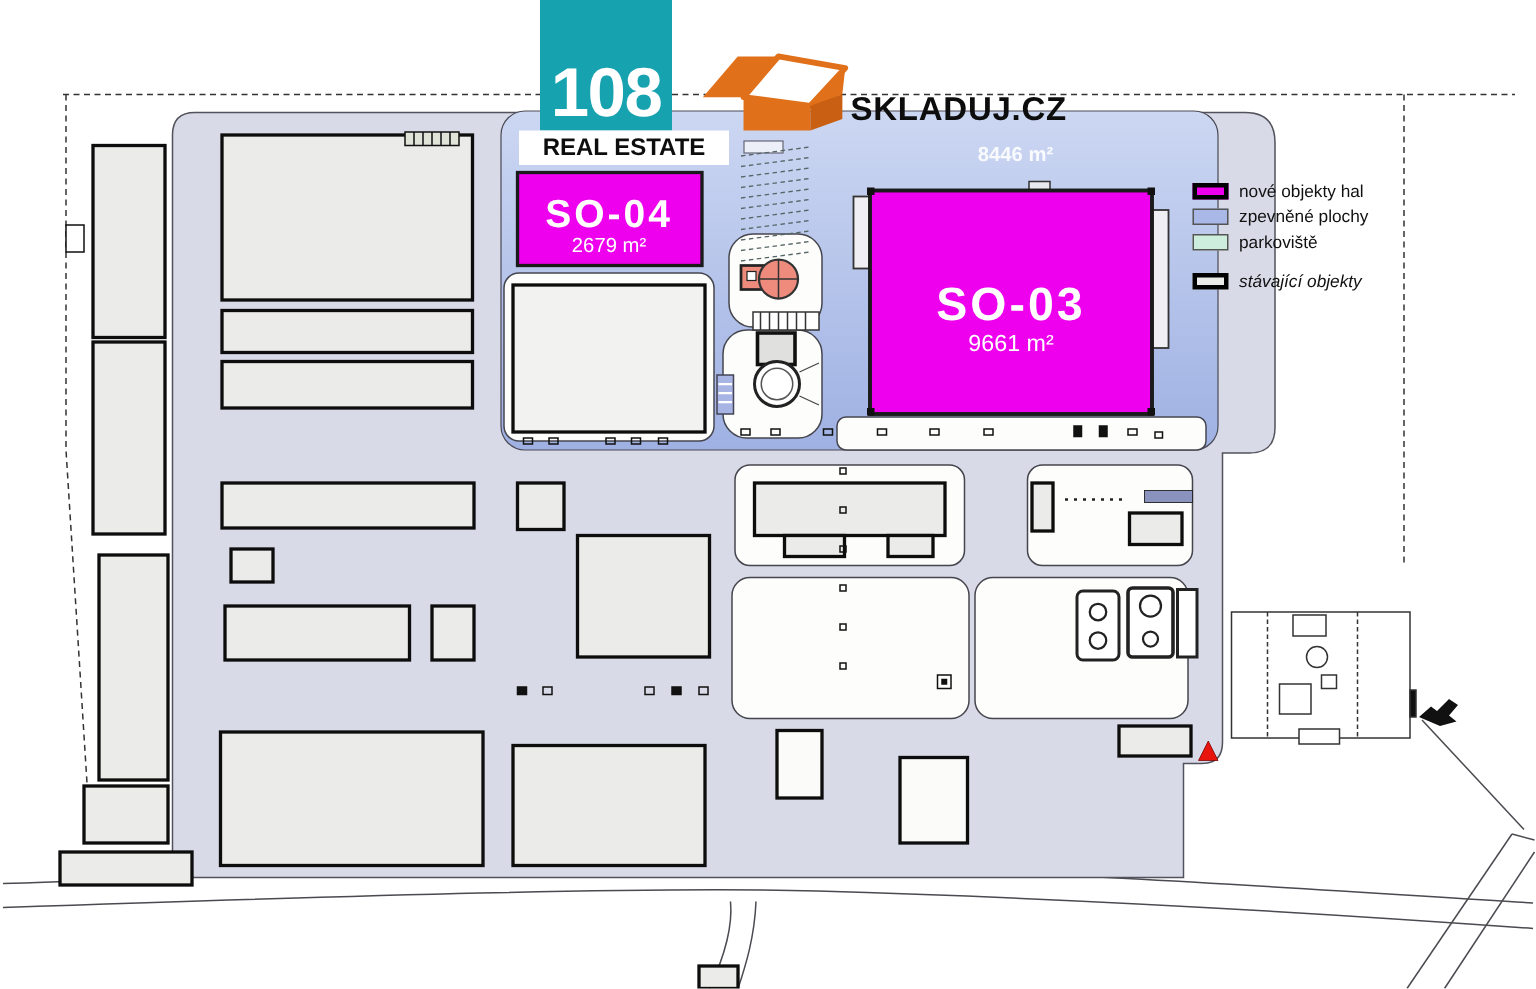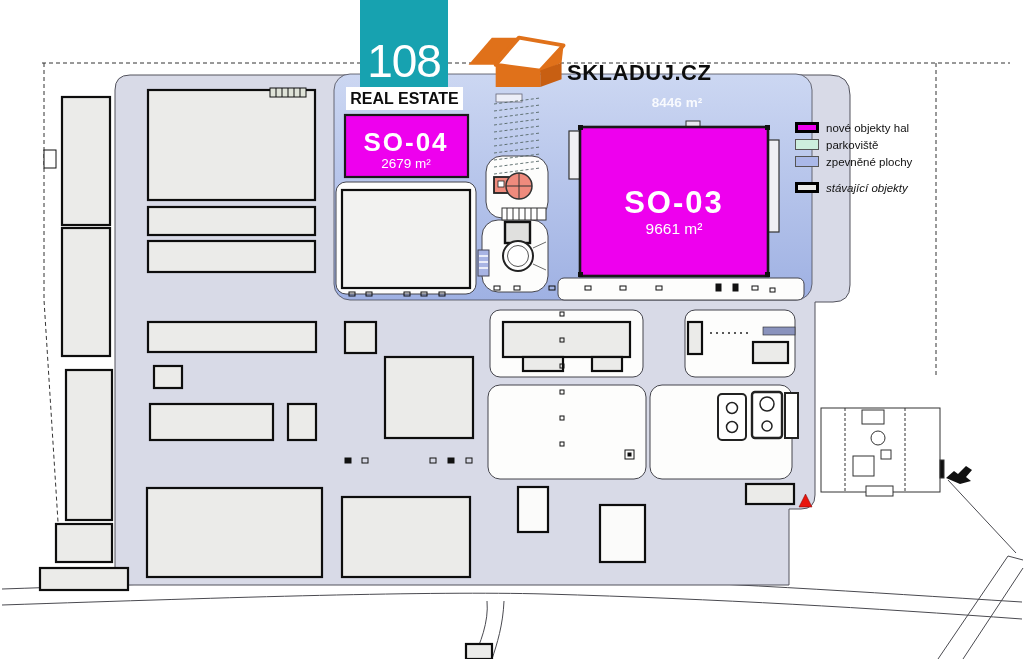--- a/index.html
+++ b/index.html
@@ -4,23 +4,23 @@
 <style>
   html,body{margin:0;padding:0;background:#fff;}
   body{width:1024px;height:659px;position:relative;overflow:hidden;
        font-family:"Liberation Sans", sans-serif;}
   .stage{position:absolute;left:0;top:0;width:1024px;height:659px;}
   svg text{font-family:"Liberation Sans", sans-serif;}
 
   
   .logo108{position:absolute;left:360px;top:0;width:88px;height:87px;
     background:#17a2b0;display:flex;justify-content:center;align-items:flex-end;}
-  .logo108 span{color:#fff;font-weight:normal;font-size:46px;line-height:1;
+  .logo108 span{color:#fff;font-weight:bold;font-size:46px;line-height:1;
     letter-spacing:-1px;padding-bottom:3px;}
-  .logoSub{position:absolute;left:346px;top:87px;width:117px;height:23px;
+  .logoSub{position:absolute;left:346px;top:87px;width:140px;height:23px;
     background:#fff;display:flex;justify-content:center;align-items:center;}
   .logoSub span{color:#0d0d0d;font-weight:bold;font-size:16px;letter-spacing:0;}
   .boxIcon{position:absolute;left:467px;top:26px;width:100px;height:62px;}
   .partnerName{position:absolute;left:567px;top:44px;color:#0d0d0d;
     font-weight:bold;font-size:22px;letter-spacing:.5px;margin-top:16px;}
 
   
   .legend{position:absolute;left:795px;top:120px;width:200px;}
   .legend-row{display:flex;align-items:center;height:15px;margin-bottom:2px;}
   .legend-row.gap{margin-top:11px;font-style:italic;}
@@ -227,24 +227,24 @@
   <polygon points="74,46 96,38 96,55 74,63" fill="#c85f12"></polygon>
 </svg>
 <div class="partnerName">SKLADUJ.CZ</div>
 
 <div class="legend">
   <div class="legend-row">
     <span class="swatch" style="background: rgb(238, 0, 238); border: 3px solid rgb(0, 0, 0);"></span>
     <span class="legend-label">nové objekty hal</span>
   </div>
   <div class="legend-row">
+    <span class="swatch" style="background: rgb(170, 184, 232); border: 1px solid rgb(85, 85, 85);"></span>
+    <span class="legend-label">zpevněné plochy</span>
+  </div>
+  <div class="legend-row">
     <span class="swatch" style="background: rgb(205, 238, 221); border: 1px solid rgb(85, 85, 85);"></span>
     <span class="legend-label">parkoviště</span>
-  </div>
-  <div class="legend-row">
-    <span class="swatch" style="background: rgb(170, 184, 232); border: 1px solid rgb(85, 85, 85);"></span>
-    <span class="legend-label">zpevněné plochy</span>
   </div>
   <div class="legend-row gap">
     <span class="swatch" style="background: rgb(235, 235, 233); border: 3px solid rgb(0, 0, 0);"></span>
     <span class="legend-label">stávající objekty</span>
   </div>
 </div>
 
 </body></html>

